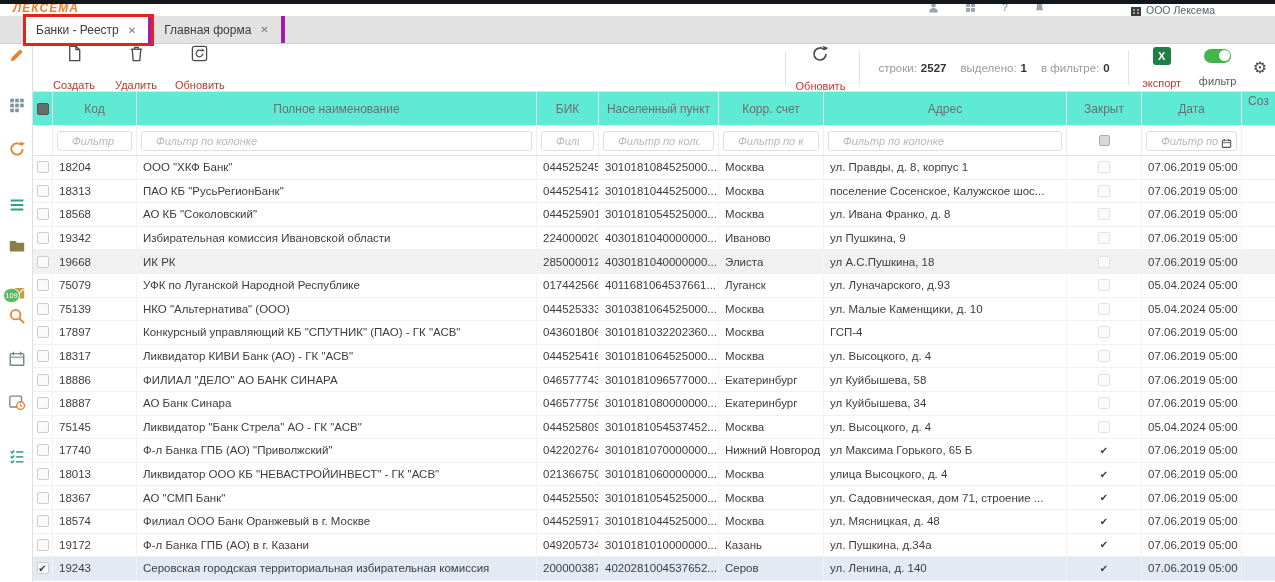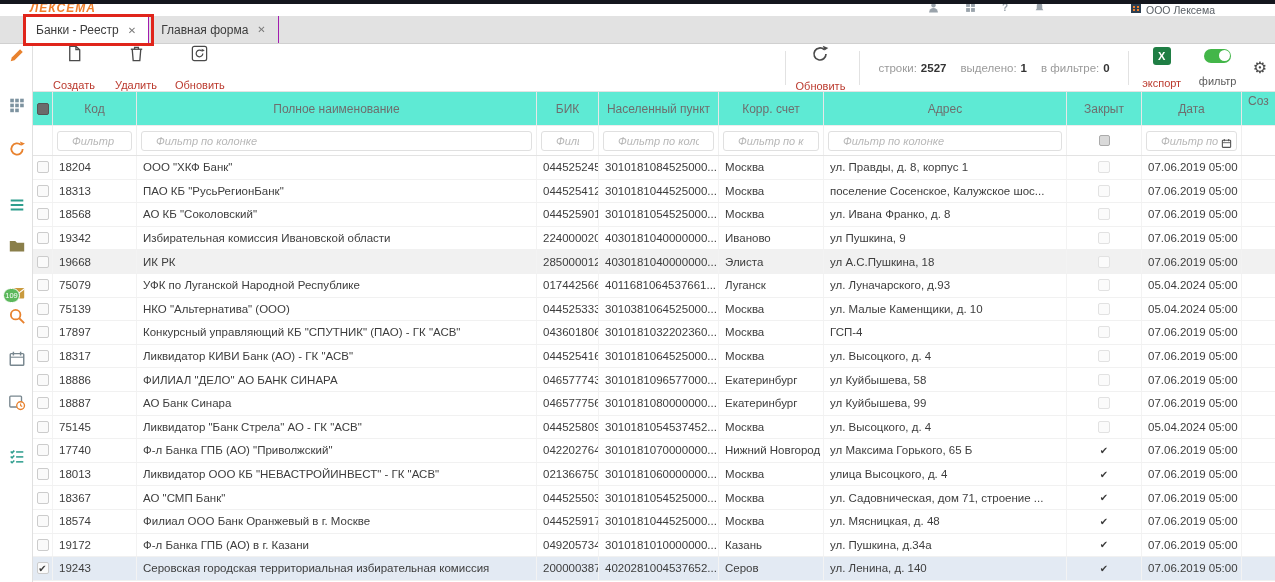--- a/index.html
+++ b/index.html
@@ -3,34 +3,34 @@
 <meta charset="utf-8">
 <style>
   * { box-sizing: border-box; margin: 0; padding: 0; }
   html,body { width:1275px; height:582px; overflow:hidden; background:#fff;
     font-family:"Liberation Sans", sans-serif; }
   .app { position:relative; width:1275px; height:582px; }
 
   
   .topstrip { height:4px; background:#14161d; }
   .brandbar { height:12px; background:#fff; position:relative; overflow:hidden; }
-  .logo { position:absolute; left:30px; top:-3px; color:#f07f2a; font-weight:bold;
+  .logo { position:absolute; left:13px; top:-3px; color:#f07f2a; font-weight:bold;
     font-style:italic; font-size:12px; letter-spacing:1px; }
   .brand-icons { position:absolute; right:230px; top:-2px; display:flex; gap:26px; color:#9aa3ab; font-size:10px; }
-  .company { position:absolute; right:60px; top:0; display:flex; align-items:flex-start; gap:5px;
+  .company { position:absolute; right:60px; top:0; display:flex; align-items:flex-end; gap:5px;
     color:#5a6066; font-size:10.5px; }
   .company .bicon { width:10px; height:9px; background:#2c3e50; position:relative; }
   .company .bicon::after { content:""; position:absolute; left:2px; top:2px; width:2px; height:2px;
     background:#f07f2a; box-shadow:4px 0 0 #f07f2a, 0 3px 0 #f07f2a, 4px 3px 0 #f07f2a; }
 
   
   .tabbar { height:28px; background:#e2e2e2; border-bottom:1px solid #d0d0d0;
     display:flex; align-items:stretch; padding-left:24px; position:relative; }
   .tab { display:flex; align-items:center; gap:9px; padding:0 12px; font-size:12px;
-    color:#3c3c3c; border-right:1px solid #a21caf; cursor:default; }
+    color:#3c3c3c; border-right:4px solid #a21caf; cursor:default; }
   .tab.active { background:#fff; border-top:1px solid #c9c9c9; }
   .tab .x { color:#7a7a7a; font-size:10px; }
   .annotation { position:absolute; left:-1px; top:-3px; width:131px; height:32px;
     border:3px solid #e0251b; pointer-events:none; z-index:20; }
 
   
   .main { display:flex; height:538px; }
   .sidebar { width:33px; border-right:1px solid #e0e0e0; position:relative; background:#fff; flex:none; }
   .s-ic { position:absolute; left:8px; width:18px; height:18px; }
   .badge { position:absolute; left:3px; top:244px; width:17px; height:15px; background:#5cb85c;
@@ -478,21 +478,21 @@
   </div>
             <div class="trow">
     <div class="td c">
                 <span class="cb"></span>
               </div>
     <div class="td">18887</div>
     <div class="td">АО Банк Синара</div>
     <div class="td">046577756</div>
     <div class="td">3010181080000000...</div>
     <div class="td">Екатеринбург</div>
-    <div class="td">ул Куйбышева, 99</div>
+    <div class="td">ул Куйбышева, 34</div>
     <div class="td c">
                 <span class="cb plain"></span>
               </div>
     <div class="td">07.06.2019 05:00</div>
     <div class="td partial"></div>
   </div>
             <div class="trow">
     <div class="td c">
                 <span class="cb"></span>
               </div>

